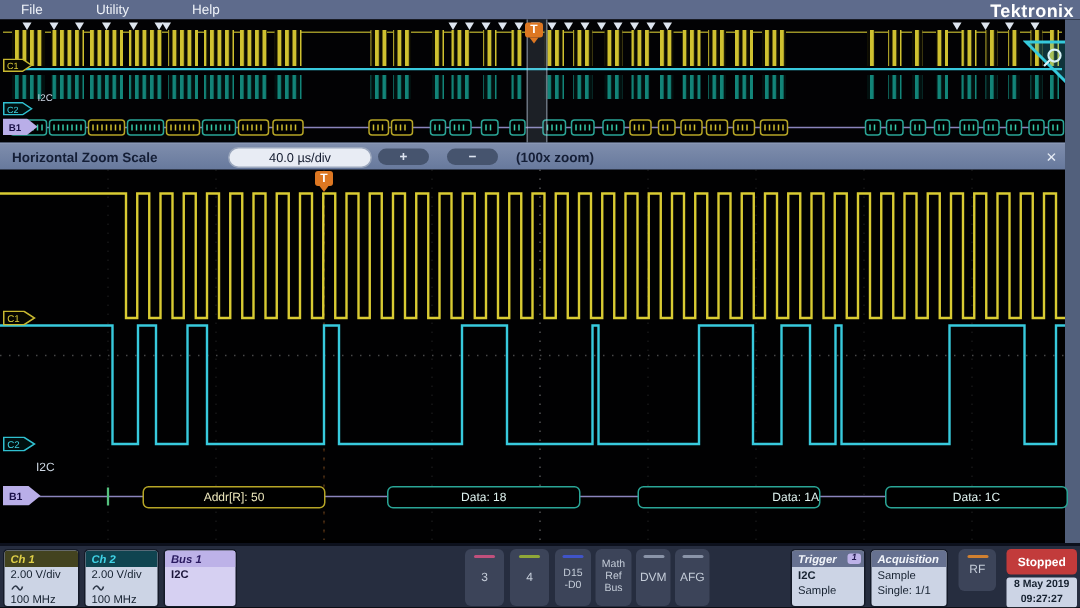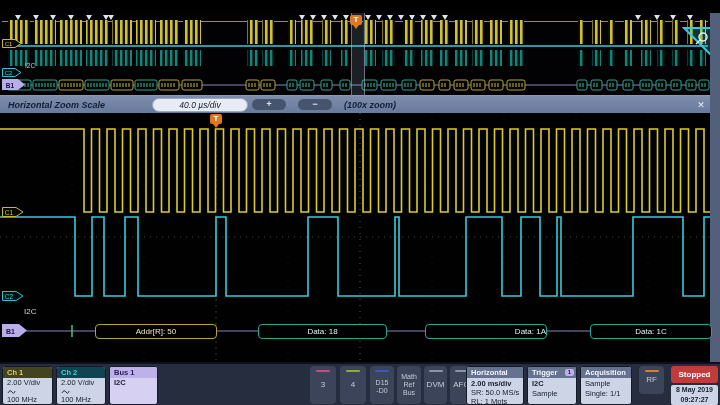--- a/index.html
+++ b/index.html
@@ -19,21 +19,21 @@
     border-left:1px solid rgba(200,215,235,.45);border-right:1px solid rgba(200,215,235,.45);}
   .tmark{width:12px;height:10px;background:#dd7722;color:#fff;font-size:8px;font-weight:bold;
     text-align:center;line-height:10px;border-radius:2px;z-index:5;}
   .tmark:after{content:"";position:absolute;left:3px;top:10px;border-left:3px solid transparent;
     border-right:3px solid transparent;border-top:4px solid #dd7722;}
   .chbadge{z-index:6;}
   .ovlabel{color:#c8d2e0;font-size:6.5px;z-index:6;}
 
   
   #zoombar{left:0;top:95px;width:710px;height:18px;background:linear-gradient(#7e8dac,#66789c);
-    border-top:1px solid #8a97b4;border-bottom:1px solid #323f5c;color:#141e36;font-size:9px;font-style:italic;}
+    border-top:1px solid #8a97b4;border-bottom:1px solid #323f5c;color:#141e36;font-size:9px;}
   #zb-title{left:8px;top:4px;font-weight:bold;}
   #zb-pill{left:152px;top:2px;width:94px;height:12px;background:#e8ecf4;border:1px solid #9aa6bc;
     border-radius:7px;text-align:center;line-height:12px;font-size:8.5px;color:#10182c;}
   .zb-btn{top:3px;width:34px;height:11px;background:#46546e;border-radius:6px;color:#dde4f0;
     text-align:center;line-height:10px;font-size:9px;font-weight:bold;cursor:default;}
   #zb-factor{left:344px;top:4px;font-weight:bold;}
   #zb-close{left:694px;top:3px;width:14px;height:12px;color:#e8edf6;font-size:9px;text-align:center;line-height:12px;font-weight:bold;}
 
   
   #main{left:0;top:113px;width:720px;height:247px;background:#010102;}
@@ -42,21 +42,21 @@
   .decode.addr{border:1px solid #b6a526;color:#eee8bd;}
   .decode.data{border:1px solid #2aa596;color:#dff2ef;}
   .d0{left:95px;width:120px;} .d1{left:258px;width:127px;} .d2{left:425px;width:120px;text-align:right;} .d3{left:590px;width:120px;text-align:center;}
   #mn-i2c{left:24px;top:194px;color:#ccd6e2;font-size:8px;z-index:4;}
 
   #rightstrip{left:710px;top:13px;width:10px;height:349px;background:#52607c;}
 
   
   #bottombar{left:0;top:362px;width:720px;height:43px;background:#262d3f;border-top:2px solid #0c101c;box-sizing:border-box;}
   .badge{top:2px;height:39px;border-radius:3px;overflow:hidden;background:#ccd4e5;border:1px solid #141a28;box-sizing:border-box;}
-  .badge .hd{height:11px;font-size:7.5px;font-weight:bold;line-height:11px;padding-left:4px;}
+  .badge .hd{height:11px;font-size:7.5px;font-weight:bold;line-height:11px;padding-left:4px;font-style:italic;}
   .badge .bd{font-size:7.5px;color:#15202f;padding:1px 0 0 4px;line-height:8.5px;}
   #b-ch1{left:2px;width:51px;} #b-ch1 .hd{background:#43431f;color:#e0d048;}
   #b-ch2{left:56px;width:50px;} #b-ch2 .hd{background:#0f4450;color:#40d4e8;}
   #b-bus1{left:109px;width:49px;background:#d6d0f2;} #b-bus1 .hd{background:#bdb2e8;color:#2a1a60;}
   #b-bus1 .bd{color:#1a1438;font-weight:bold;}
   .bwicon{display:inline-block;vertical-align:middle;}
 
   .ibtn{top:2px;height:38px;background:#3c4459;border-radius:4px;color:#c4ccd8;text-align:center;
     font-size:8px;white-space:pre-line;box-sizing:border-box;}
   .ibtn .line{position:absolute;left:50%;transform:translateX(-50%);top:4px;width:14px;height:2px;border-radius:1px;}
@@ -73,20 +73,26 @@
   #b-stop{left:671px;top:2px;width:47px;height:17px;background:#c23b3b;border-radius:3px;color:#fff;
     font-size:8px;font-weight:bold;text-align:center;line-height:17px;}
   #b-date{left:671px;top:21px;width:47px;height:20px;background:#ccd4e5;border-radius:2px;color:#15202f;
     font-size:7px;font-weight:bold;text-align:center;line-height:10px;}
 </style>
 </head>
 <body>
 
 <div id="screen">
 
+  <div id="menubar" class="abs">
+    <span class="menu-item" style="left:14px">File</span>
+    <span class="menu-item" style="left:64px">Utility</span>
+    <span class="menu-item" style="left:128px">Help</span>
+    <span id="brand">Tektronix</span>
+  </div>
 
   <div id="overview" class="abs">
     <svg id="ov" width="720" height="82">
       <defs>
         <pattern id="ys" width="5" height="4" patternUnits="userSpaceOnUse">
           <rect width="5" height="4" fill="#0c0b02"></rect>
             <rect width="2.6" height="4" fill="#cfc130"></rect>
         </pattern>
         <pattern id="ts" width="5" height="4" patternUnits="userSpaceOnUse">
           <rect width="5" height="4" fill="#02100f"></rect>
@@ -452,28 +458,20 @@
     </div>
     <div class="ibtn one abs" style="left:424px;width:23px">
       <div class="line" style="background: rgb(138, 148, 168);"></div>
       <div class="lbl">DVM</div>
     </div>
     <div class="ibtn one abs" style="left:450px;width:23px">
       <div class="line" style="background: rgb(138, 148, 168);"></div>
       <div class="lbl">AFG</div>
     </div>
 
-    <div id="b-horiz" class="badge info abs">
-      <div class="hd">Horizontal</div>
-      <div class="bd">
-        <div style="font-weight:bold">2.00 ms/div</div>
-        <div>SR: 50.0 MS/s</div>
-        <div>RL: 1 Mpts</div>
-      </div>
-    </div>
 
     <div id="b-trig" class="badge info abs">
       <div class="hd" style="position:relative">
         <span>Trigger</span>
         <span id="trig-ico">1</span>
       </div>
       <div class="bd">
         <div style="font-weight:bold">I2C</div>
         <div>Sample</div>
       </div>

